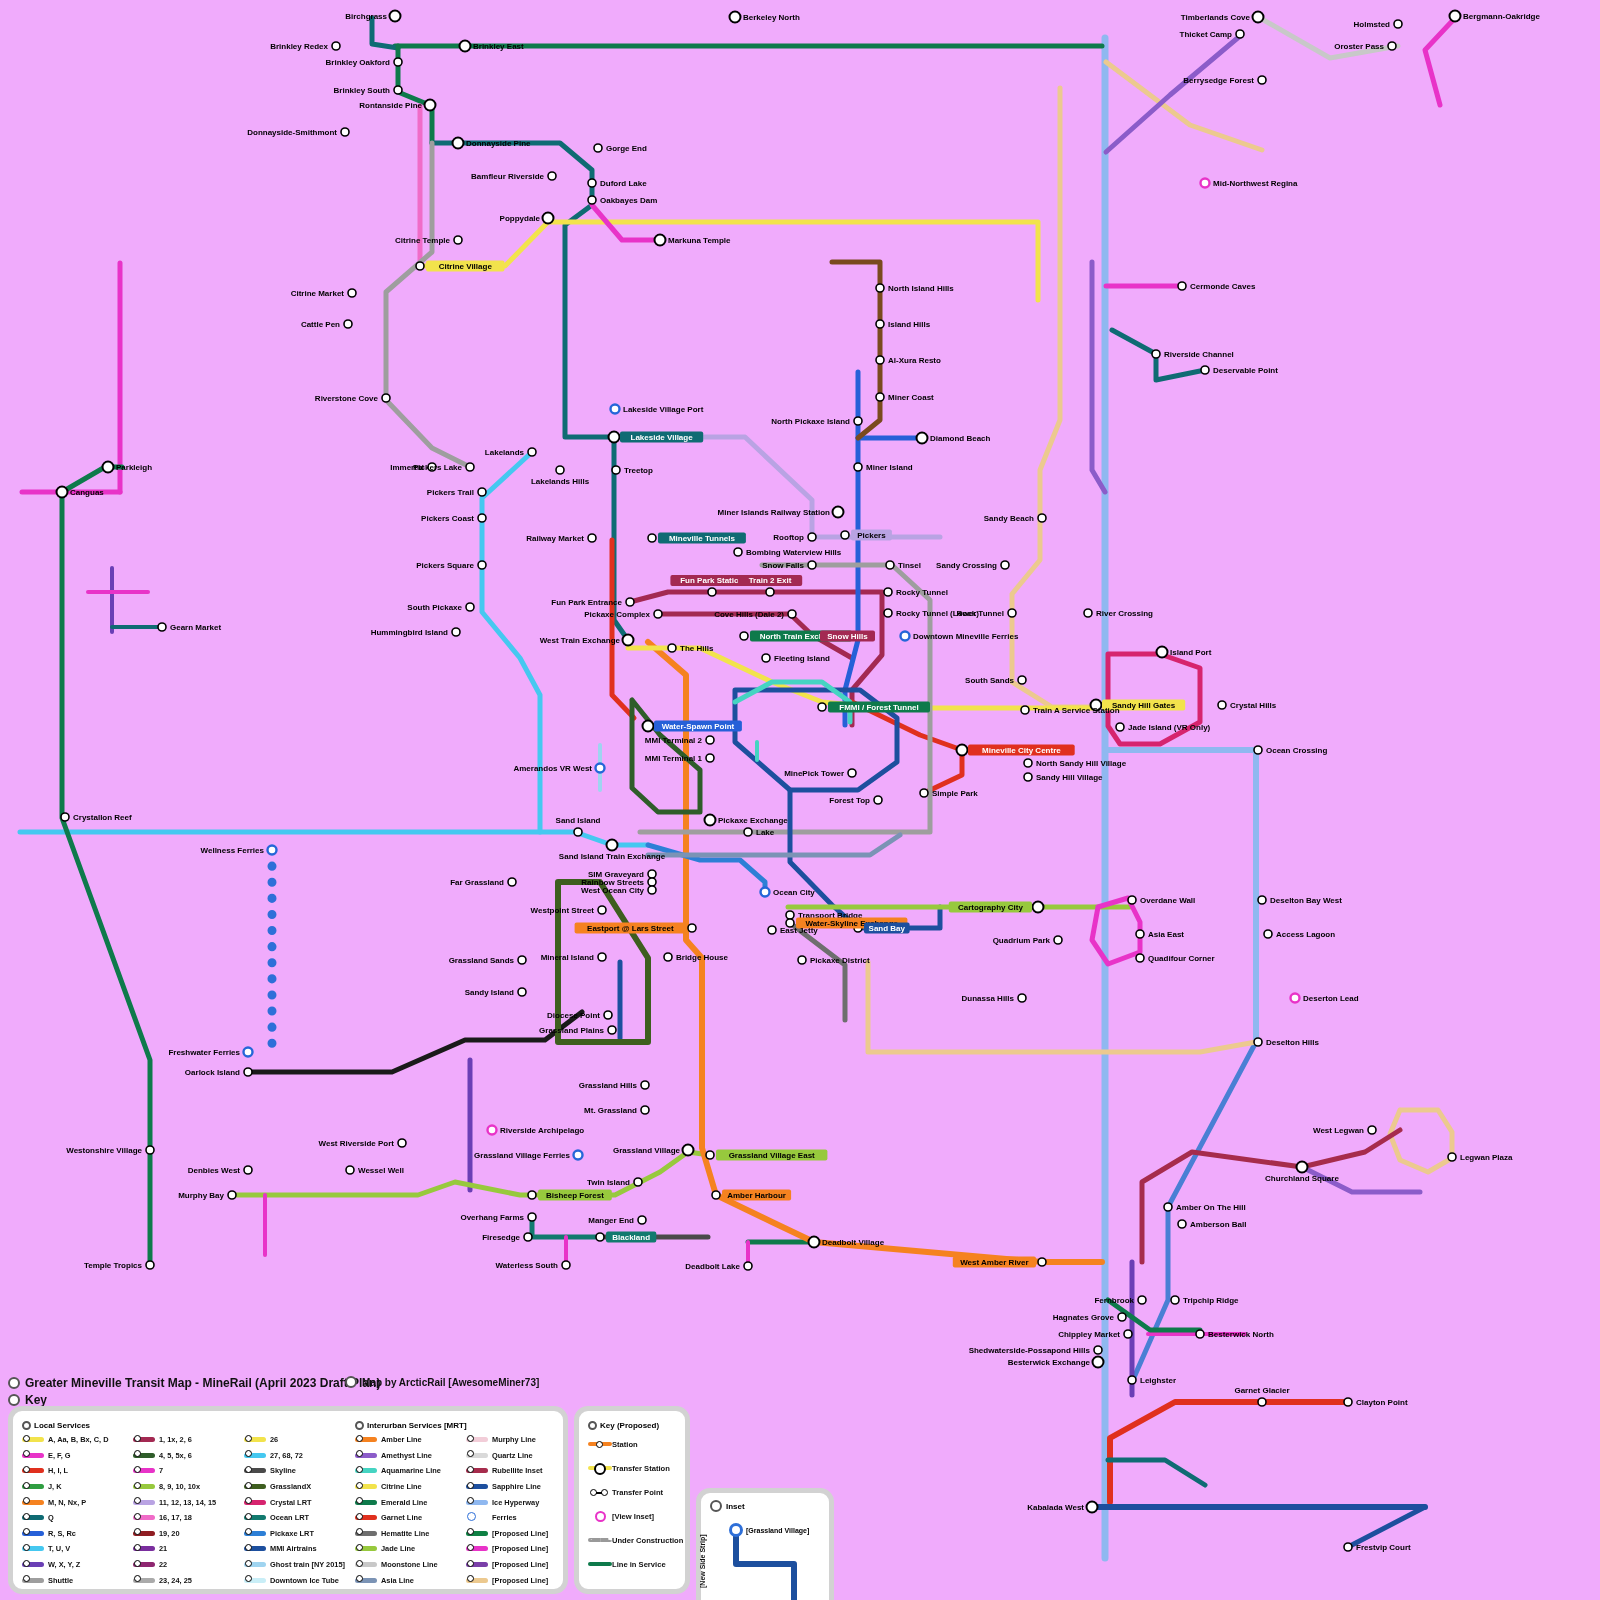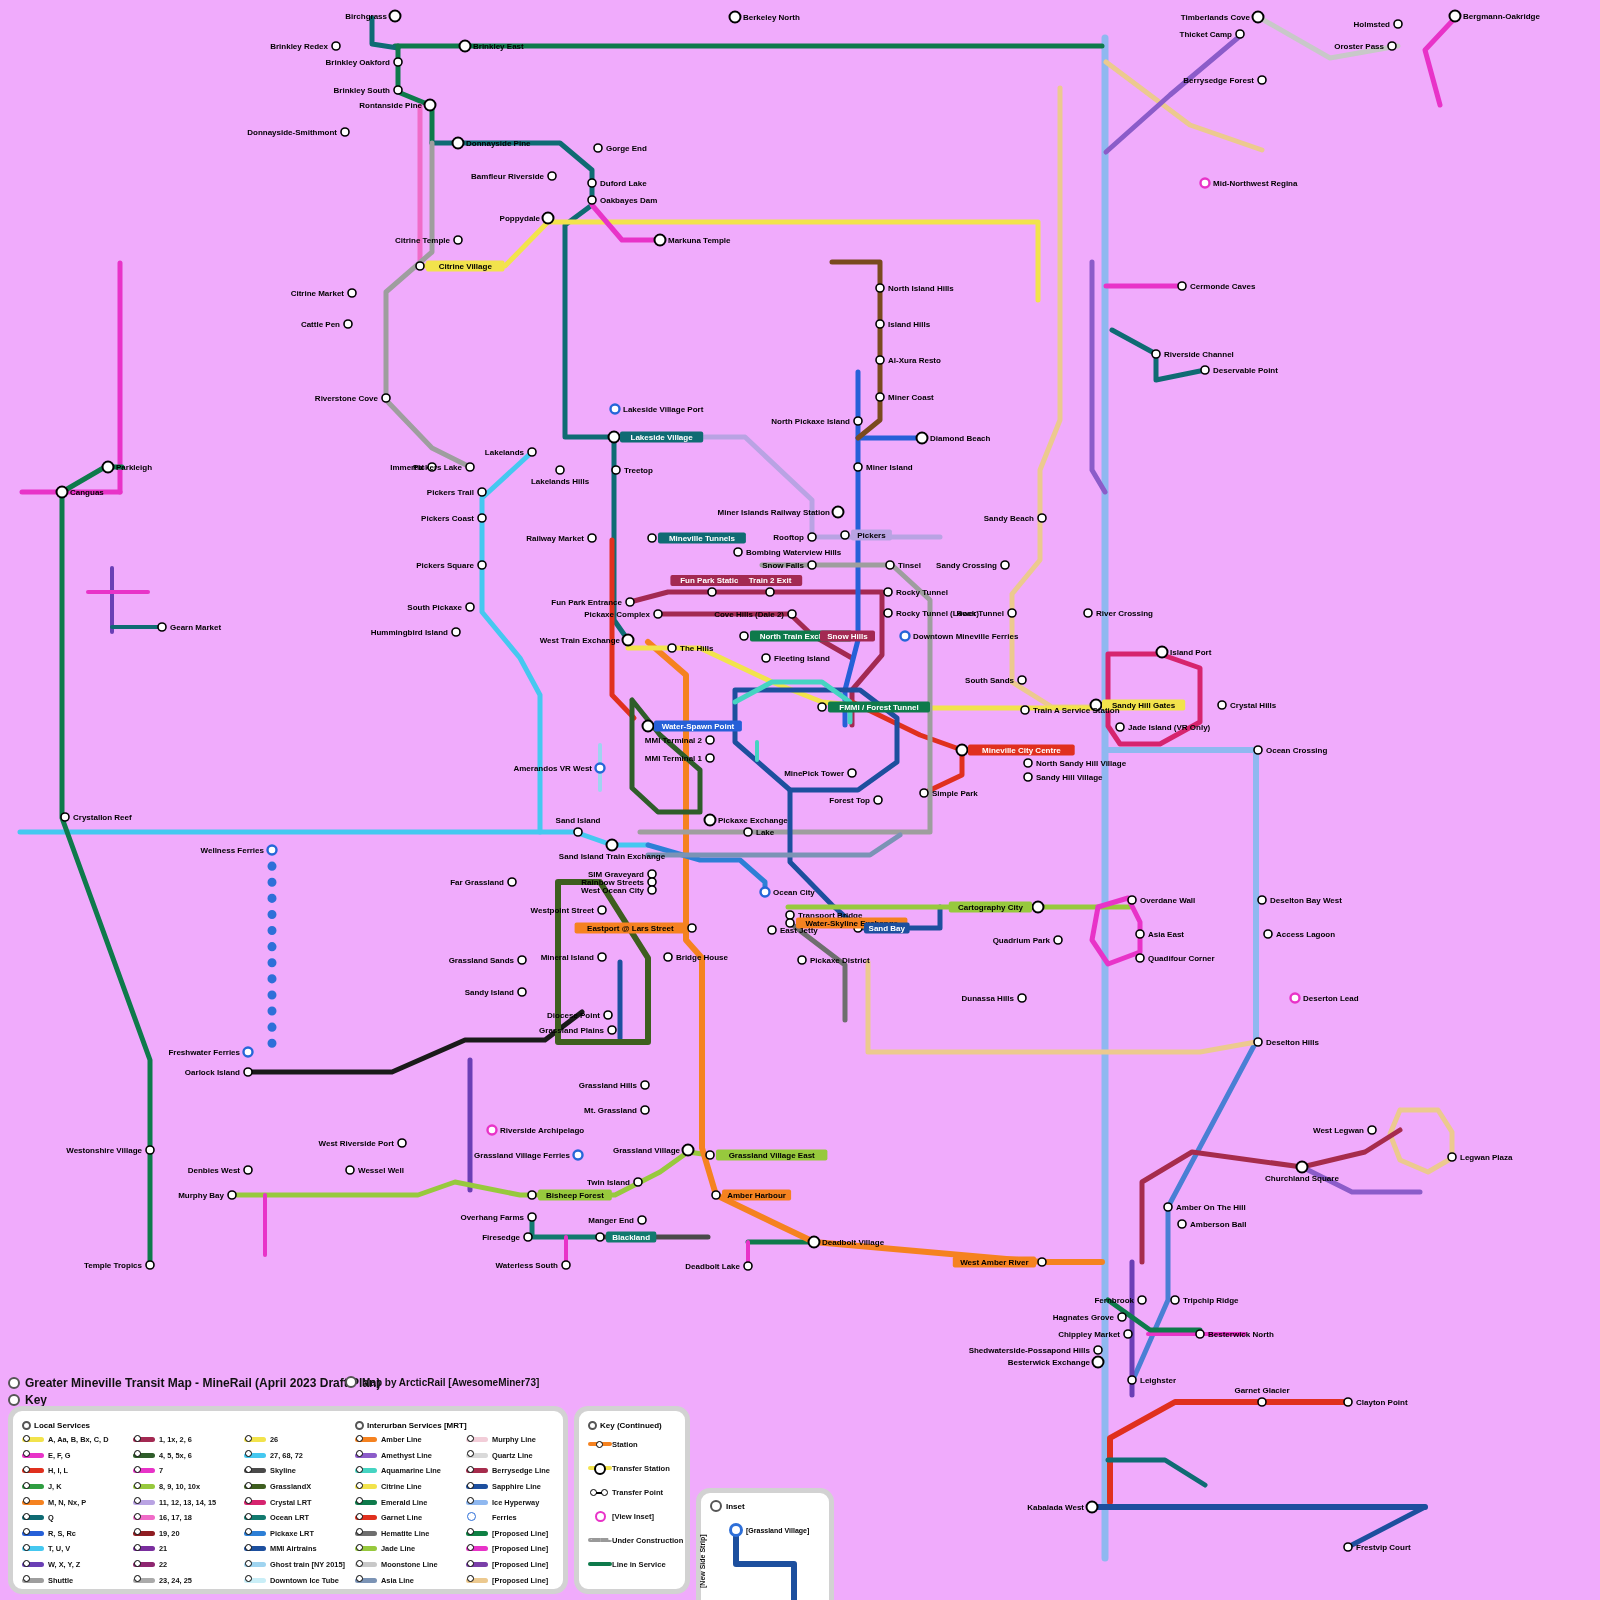--- a/index.html
+++ b/index.html
@@ -762,21 +762,21 @@
           <div class="lg-row">
             <span class="lg-swatch" style="background: rgb(217, 217, 217);">
               <span class="dot"></span>
             </span>
             <span class="lg-label">Quartz Line</span>
           </div>
           <div class="lg-row">
             <span class="lg-swatch" style="background: rgb(166, 44, 76);">
               <span class="dot"></span>
             </span>
-            <span class="lg-label">Berrysedge Line</span>
+            <span class="lg-label">Rubellite Inset</span>
           </div>
           <div class="lg-row">
             <span class="lg-swatch" style="background: rgb(29, 79, 158);">
               <span class="dot"></span>
             </span>
             <span class="lg-label">Sapphire Line</span>
           </div>
           <div class="lg-row">
             <span class="lg-swatch" style="background: rgb(143, 184, 240);">
               <span class="dot"></span>
@@ -813,21 +813,21 @@
             </span>
             <span class="lg-label">[Proposed Line]</span>
           </div>
         </div>
       </div>
   </div>
 
   <div class="box" id="keycont-box">
       <div class="lg-title">
         <span class="ring"></span>
-        <span>Key (Continued)</span>
+        <span>Key (Proposed)</span>
       </div>
       <div class="kc-row">
         <span class="ic">
           <span class="bar" style="background:#f58220"></span>
           <span class="d1" style="left:8px;top:3px;width:5px;height:5px"></span>
         </span>
         <span class="kc-label">Station</span>
       </div>
       <div class="kc-row">
         <span class="ic">

